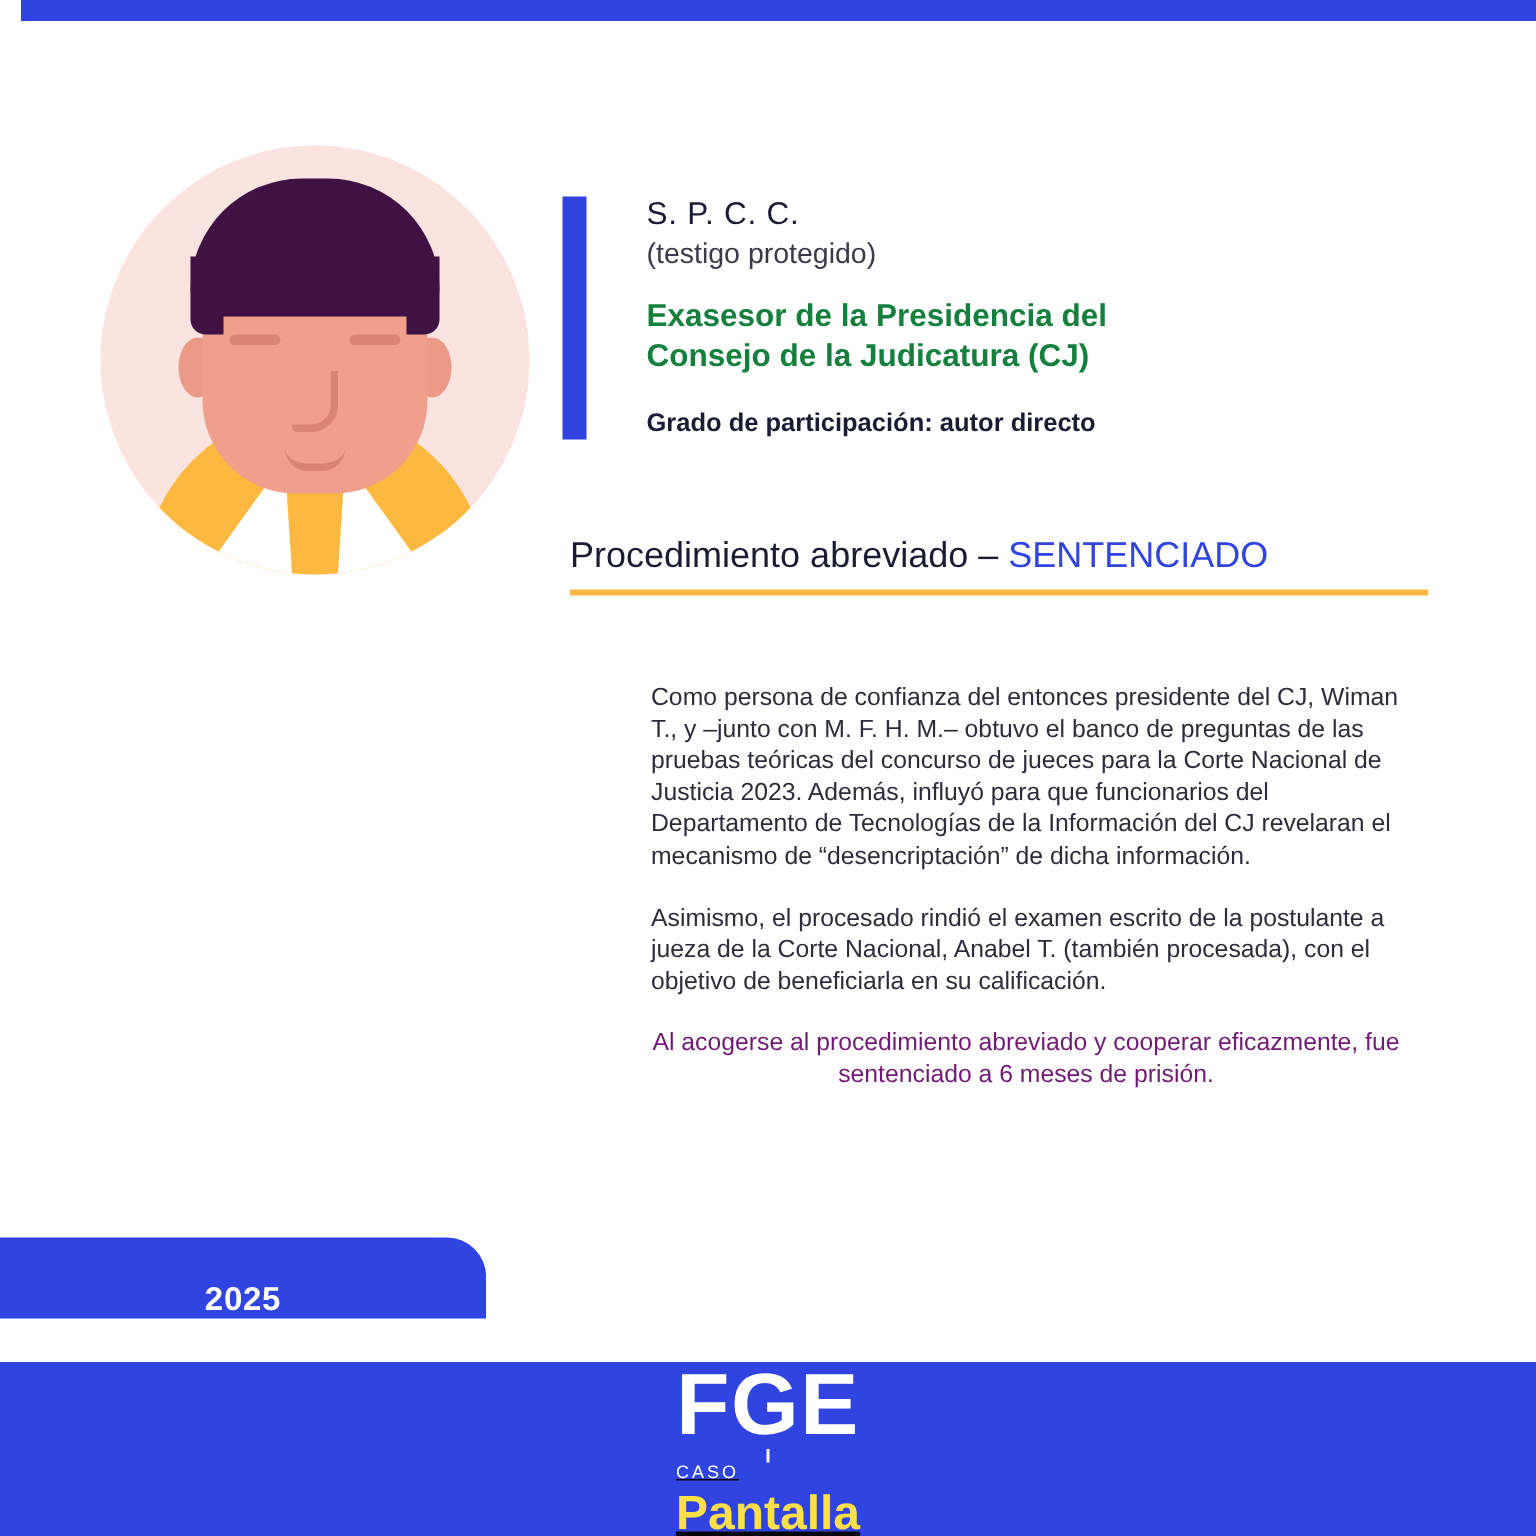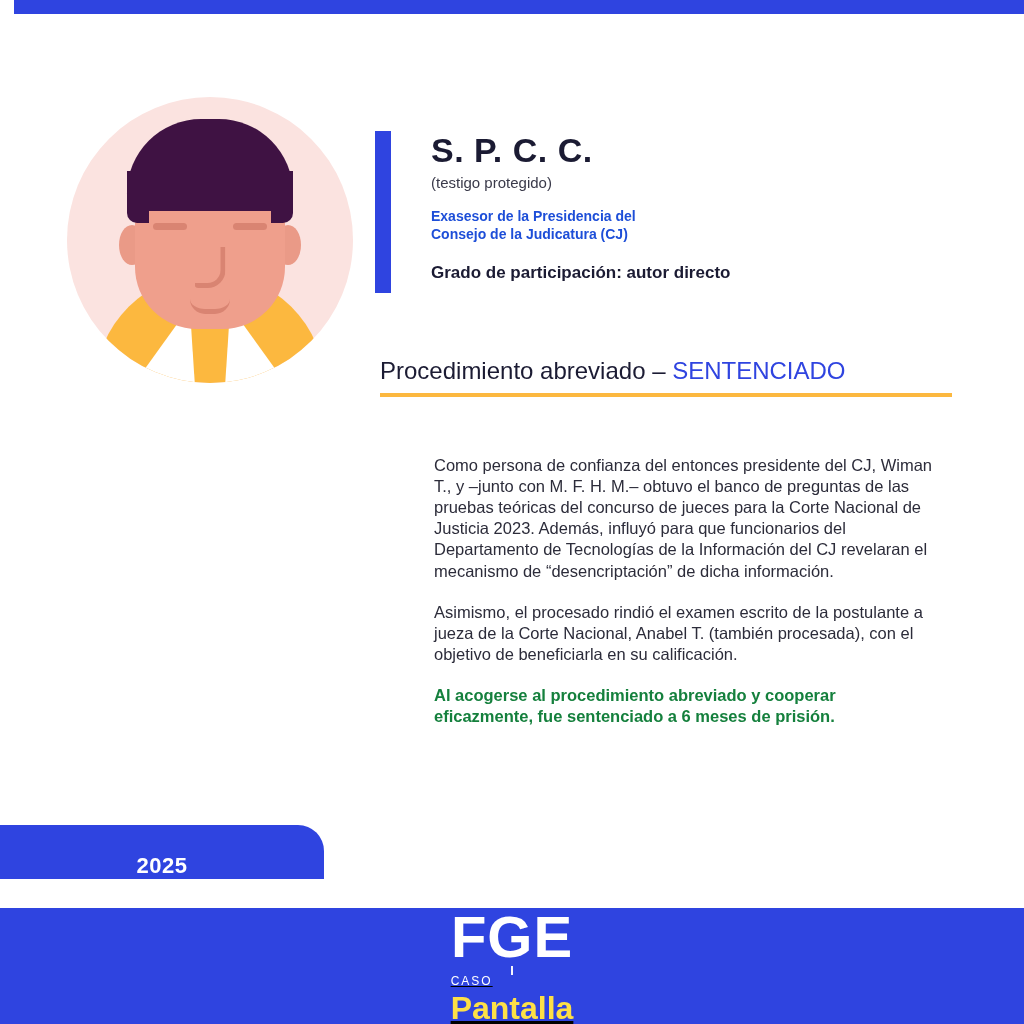--- a/index.html
+++ b/index.html
@@ -181,36 +181,36 @@
     left: 0;
     top: 0;
     width: 16px;
     height: 162px;
     background: #2f44e0;
   }
   .header-text {
     margin-left: 56px;
   }
   .name-title {
-    font-size: 34px;
-    font-weight: bold;
+    font-size: 21px;
+    font-weight: normal;
     color: #1b1b33;
     letter-spacing: 0.5px;
     line-height: 1.15;
     margin: 0 0 4px 0;
   }
   .name-sub {
-    font-size: 15px;
+    font-size: 19px;
     color: #3a3a4a;
     margin: 0 0 16px 0;
   }
   .role-line {
-    font-size: 14px;
-    font-weight: bold;
-    color: #1d4ed8;
+    font-size: 21px;
+    font-weight: bold;
+    color: #15803d;
     line-height: 1.3;
     margin: 0;
   }
   .grade-line {
     font-size: 17px;
     font-weight: bold;
     color: #1b1b33;
     margin-top: 20px;
   }
 
@@ -244,23 +244,24 @@
     top: 455px;
     width: 500px;
     color: #2c2c3a;
     font-size: 16.5px;
     line-height: 1.28;
   }
   .body-copy p {
     margin: 0 0 20px 0;
   }
   .body-copy p.bold {
-    font-weight: bold;
-    color: #15803d;
+    font-weight: normal;
+    color: #701a75;
     margin-bottom: 0;
+    text-align: center;
   }
 
   
   .year-tab {
     position: absolute;
     left: 0;
     top: 825px;
     width: 324px;
     height: 54px;
     background: #2f44e0;

